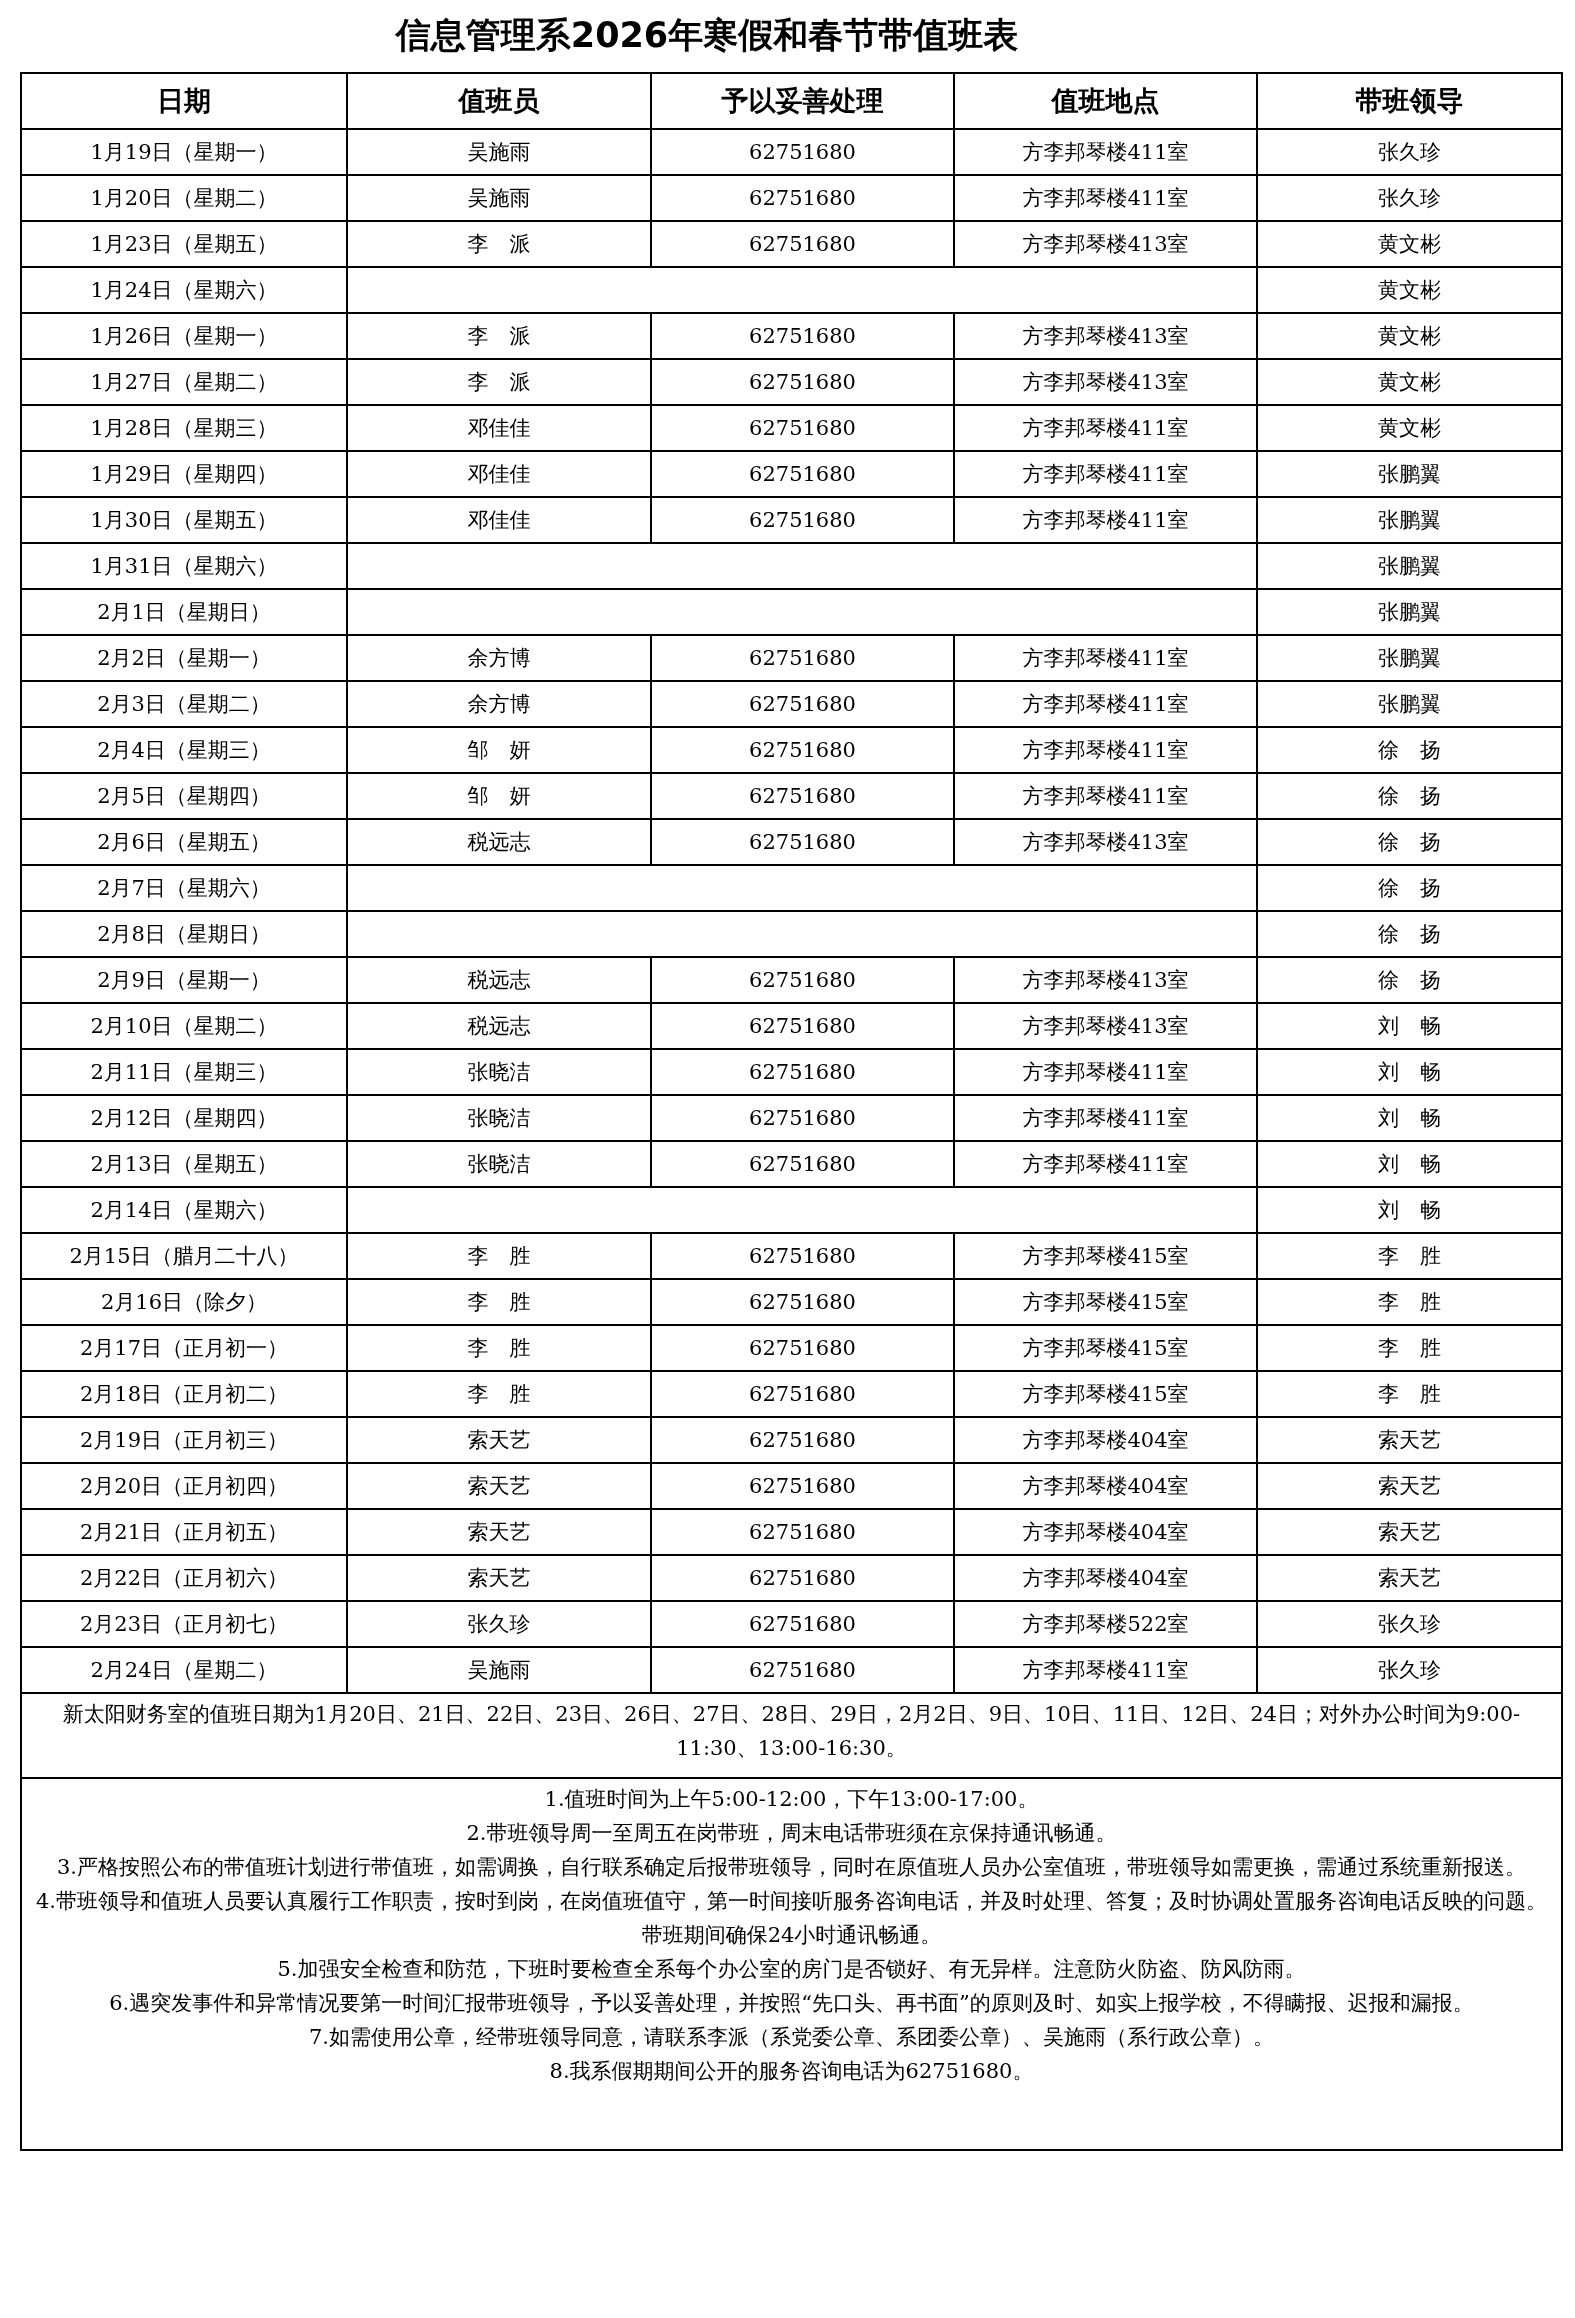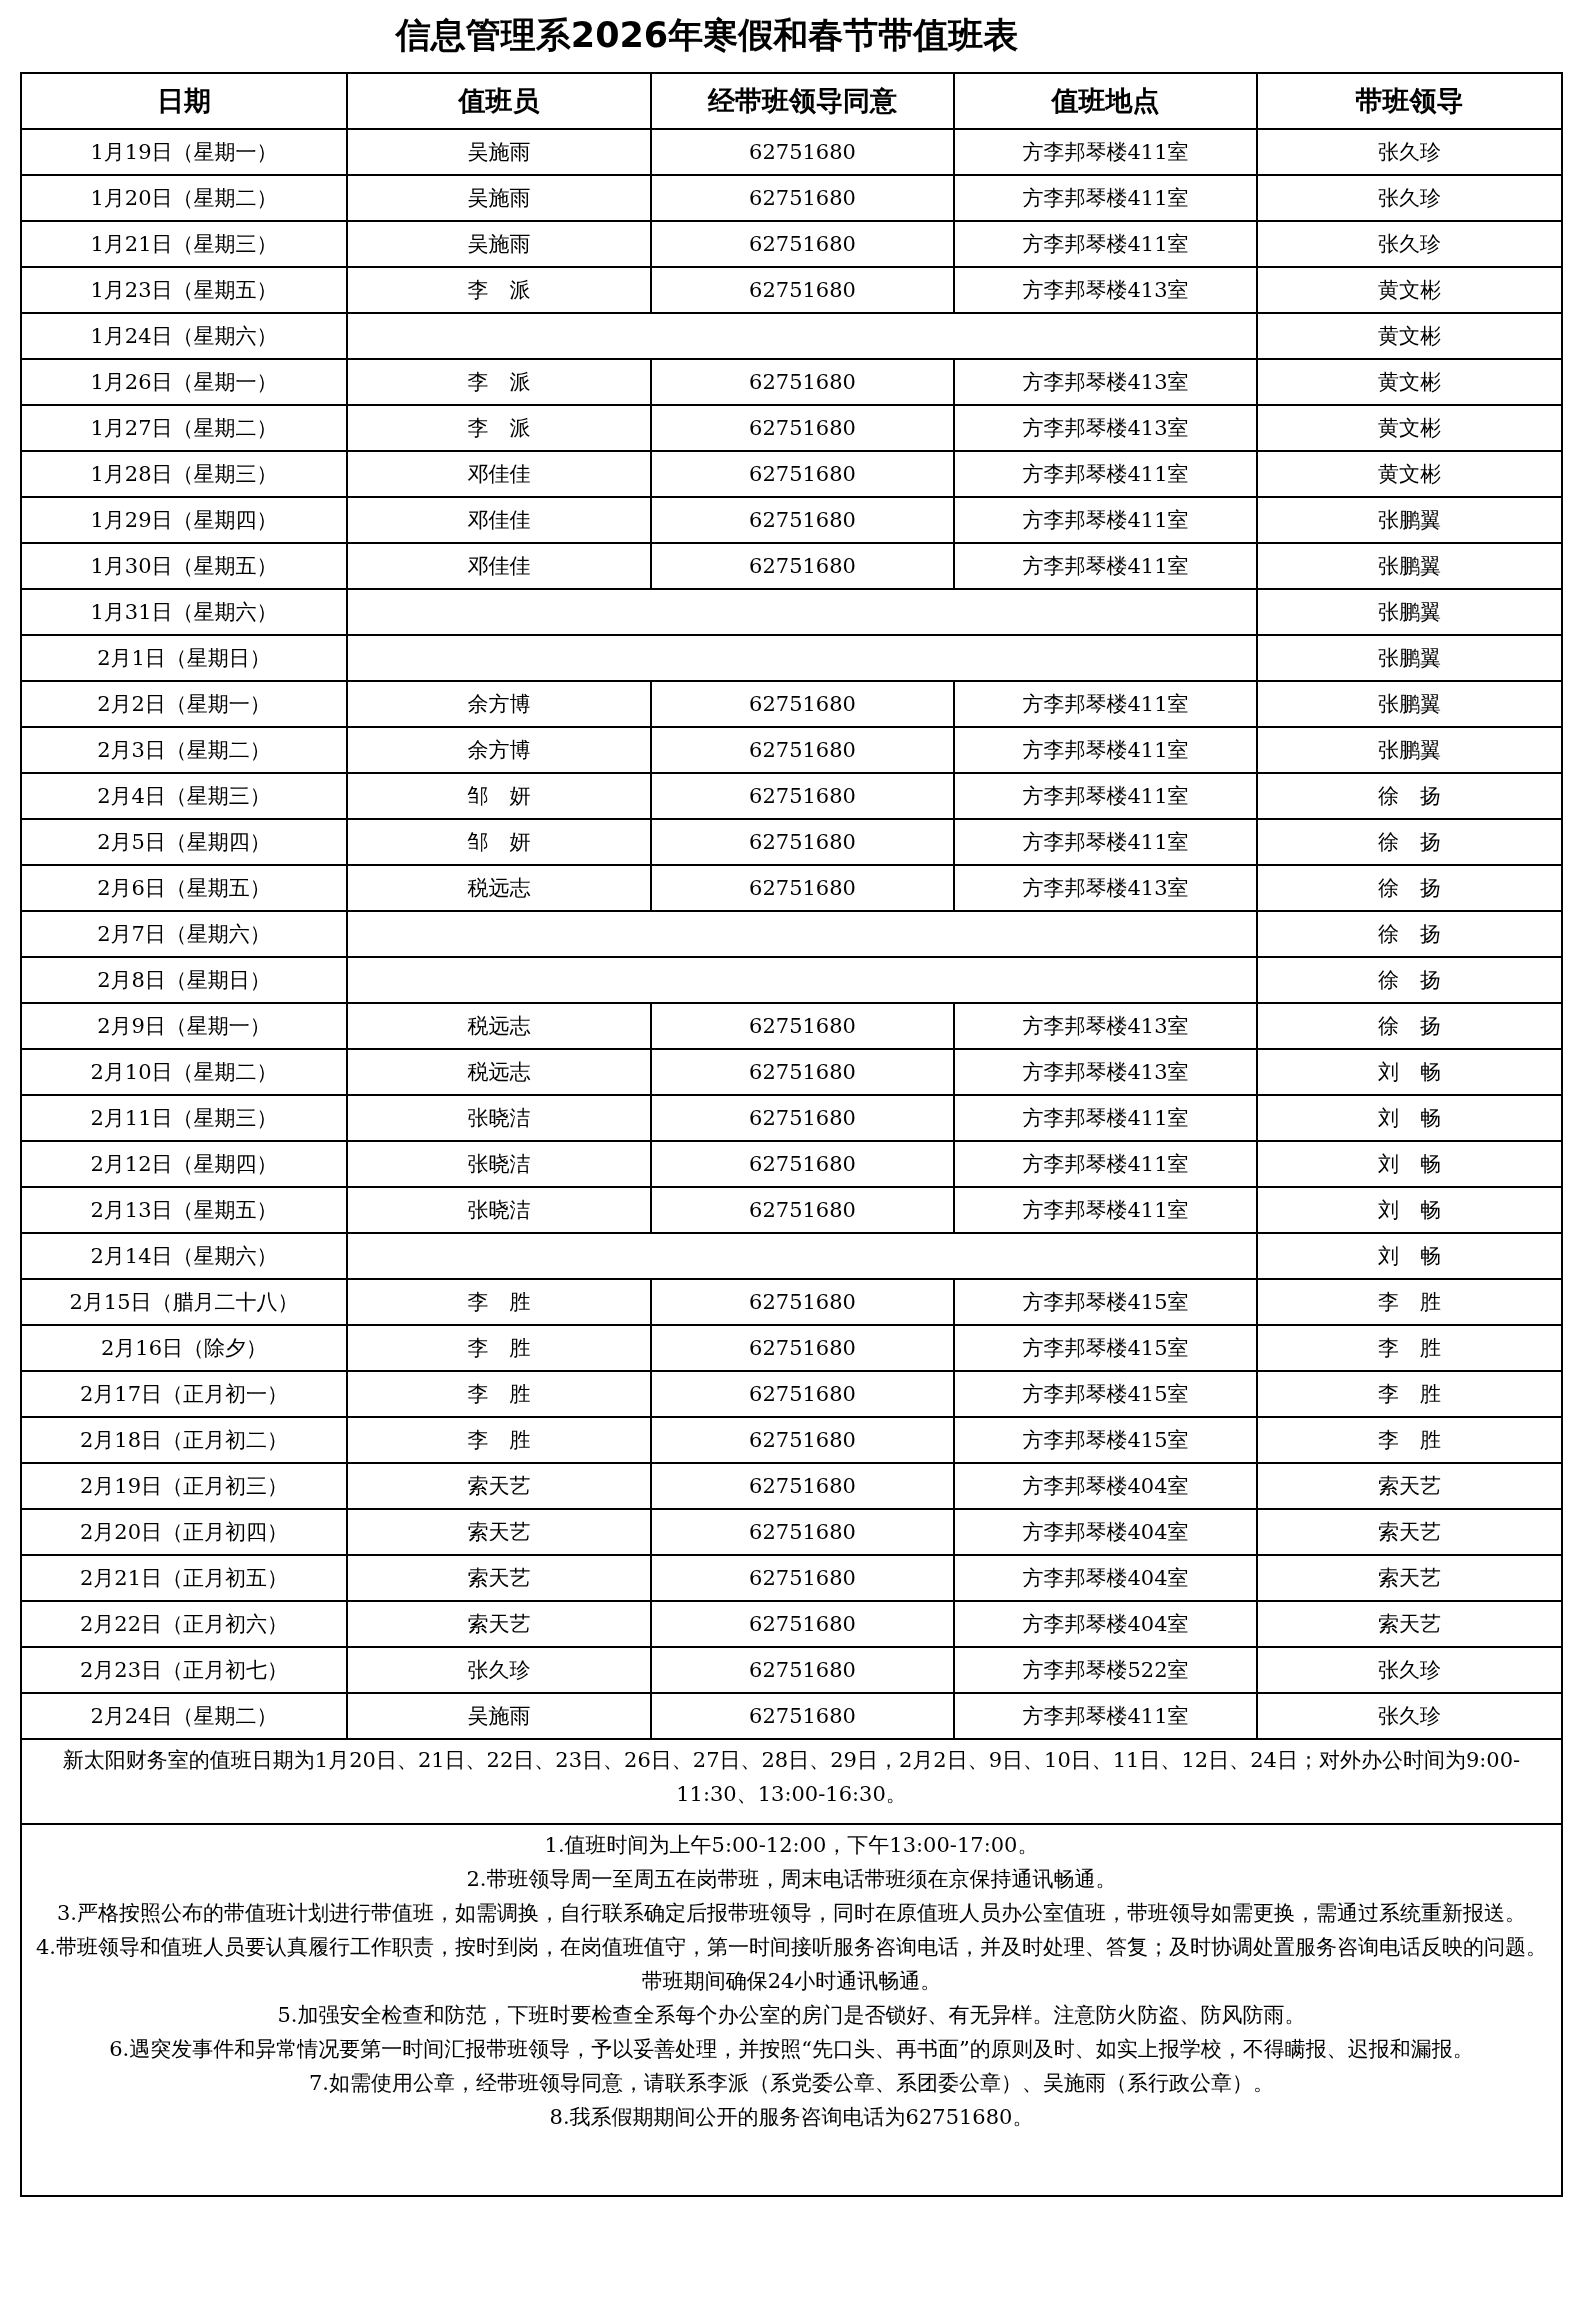--- a/index.html
+++ b/index.html
@@ -24,42 +24,35 @@
     <col style="width:326px">
       <col style="width:304px">
       <col style="width:303px">
       <col style="width:303px">
       <col style="width:305px">
   </colgroup>
   <thead>
     <tr>
       <th>日期</th>
       <th>值班员</th>
-      <th>经带班领导同意</th>
+      <th>予以妥善处理</th>
       <th>值班地点</th>
       <th>带班领导</th>
     </tr>
   </thead>
   <tbody id="rows-body">
       <tr>
         <td>1月19日（星期一）</td>
         <td>吴施雨</td>
         <td>62751680</td>
         <td>方李邦琴楼411室</td>
         <td>张久珍</td>
       </tr>
       <tr>
         <td>1月20日（星期二）</td>
-        <td>吴施雨</td>
-        <td>62751680</td>
-        <td>方李邦琴楼411室</td>
-        <td>张久珍</td>
-      </tr>
-      <tr>
-        <td>1月21日（星期三）</td>
         <td>吴施雨</td>
         <td>62751680</td>
         <td>方李邦琴楼411室</td>
         <td>张久珍</td>
       </tr>
       <tr>
         <td>1月23日（星期五）</td>
         <td>李　派</td>
         <td>62751680</td>
         <td>方李邦琴楼413室</td>

